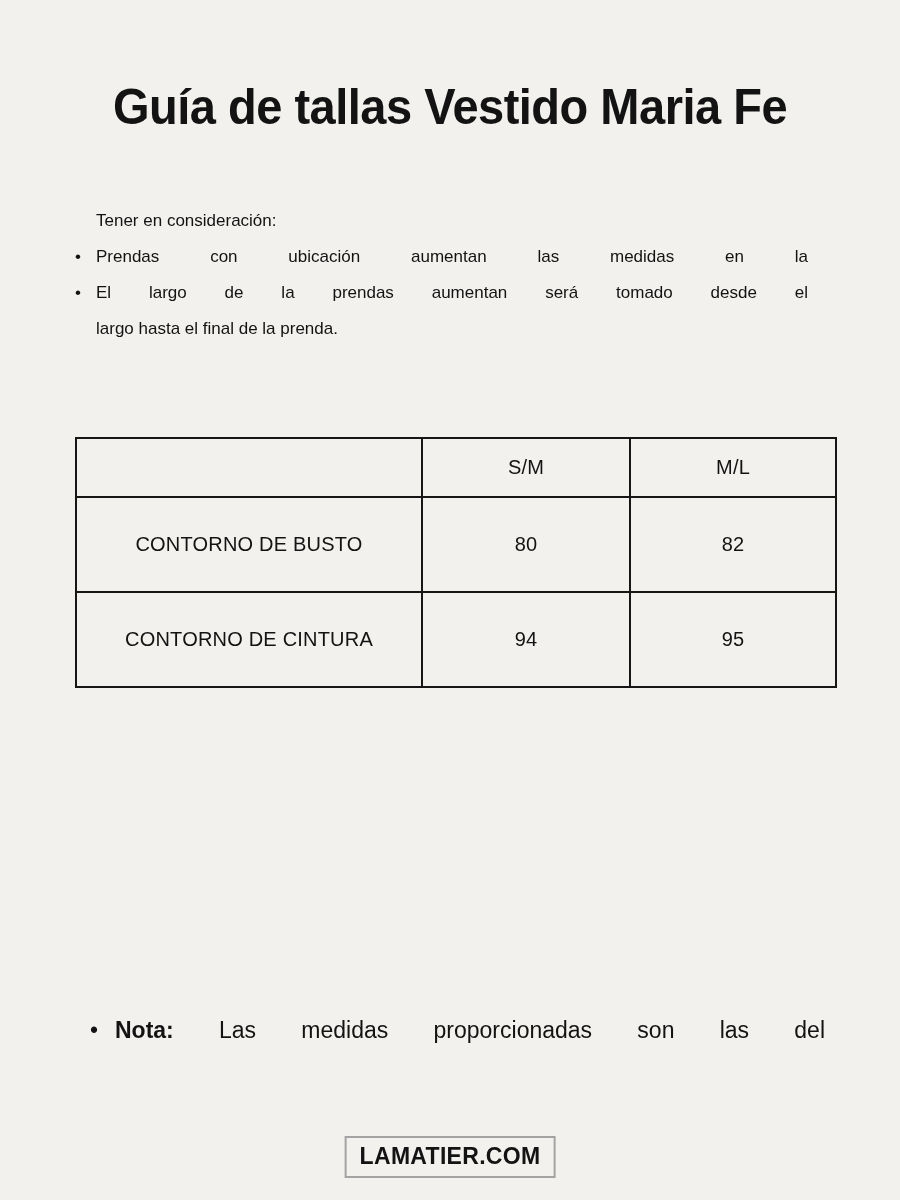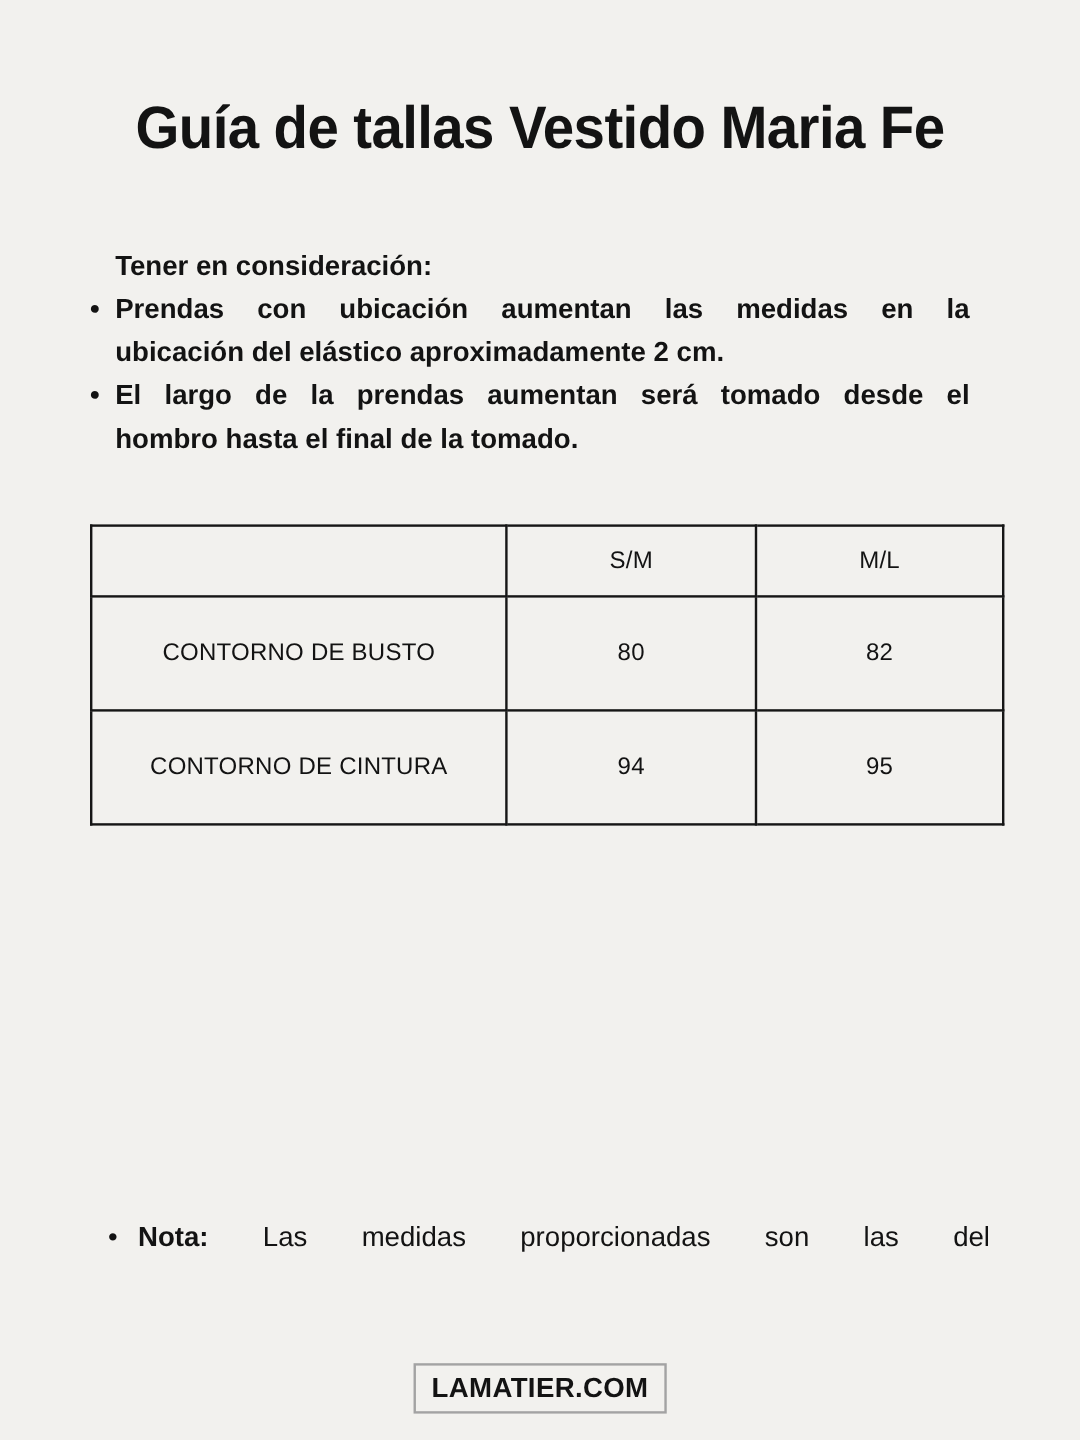--- a/index.html
+++ b/index.html
@@ -34,23 +34,22 @@
     transform-origin: top center;
     white-space: nowrap;
   }
 
   
   .considerations {
     position: absolute;
     top: 203px;
     left: 75px;
     width: 733px;
-    font-size: 23px;
+    font-size: 17px;
     line-height: 36px;
-    font-weight: bold;
   }
   .considerations-heading {
     padding-left: 21px;
   }
   .list-item {
     position: relative;
     padding-left: 21px;
   }
   .bullet {
     position: absolute;
@@ -125,27 +124,26 @@
 <div class="page">
 
   <h1 class="title">Guía de tallas Vestido Maria Fe</h1>
 
   <div class="considerations">
     <div class="considerations-heading">Tener en consideración:</div>
 
     <div class="list-item">
       <span class="bullet">•</span>
       <div class="jline">Prendas con ubicación aumentan las medidas en la</div>
-      <div class="jline-last">ubicación del elástico aproximadamente 2 cm.</div>
     </div>
 
     <div class="list-item">
       <span class="bullet">•</span>
       <div class="jline">El largo de la prendas aumentan será tomado desde el</div>
-      <div class="jline-last">hombro hasta el final de la tomado.</div>
+      <div class="jline-last">largo hasta el final de la prenda.</div>
     </div>
   </div>
 
   <table class="size-table">
     <thead>
       <tr>
         <th class="col-label"></th>
         <th class="col-sm">S/M</th>
         <th class="col-ml">M/L</th>
       </tr>

